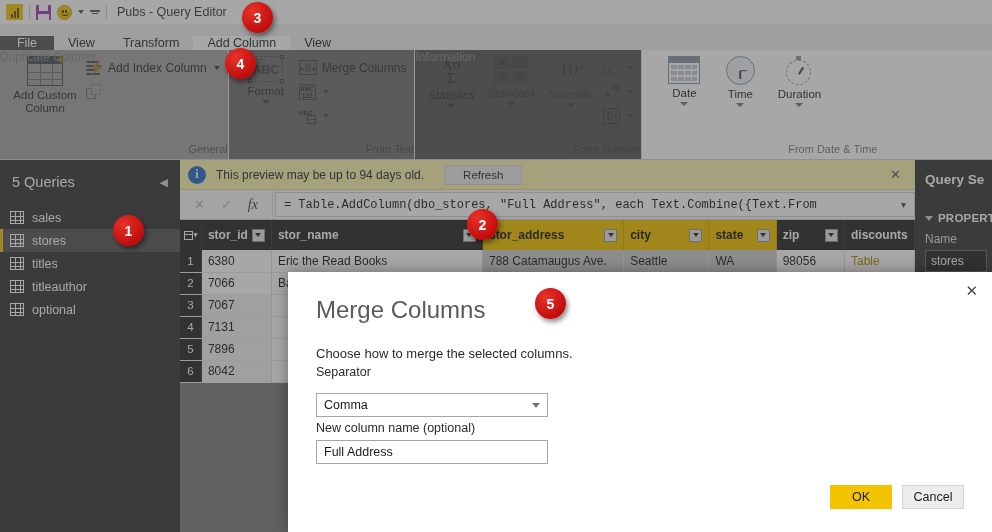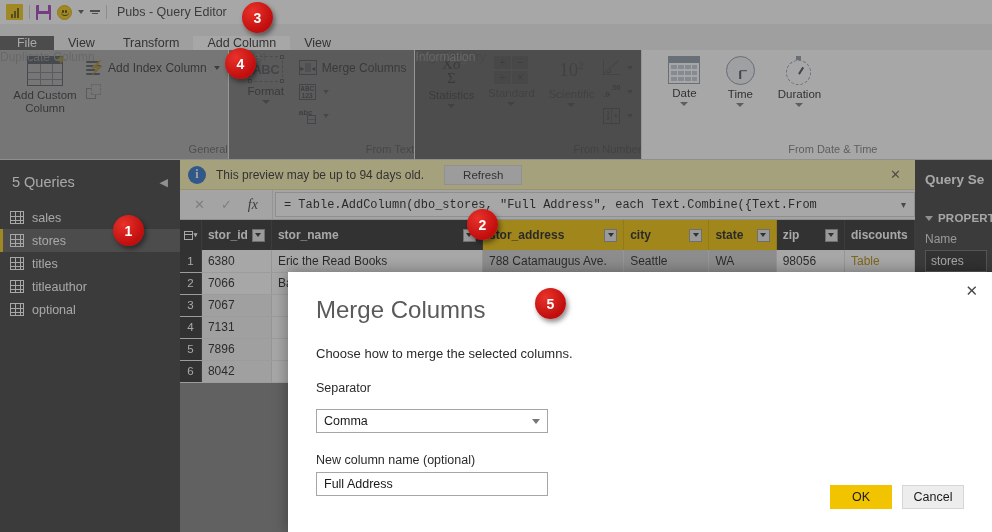--- a/index.html
+++ b/index.html
@@ -276,21 +276,21 @@
   
   .dim { position:absolute; inset:0; background:rgba(60,60,60,0.45); z-index:20; }
   .dialog {
     position:absolute; left:288px; top:272px; width:704px; height:260px;
     background:#ffffff; z-index:21; box-shadow:0 0 14px rgba(0,0,0,0.35);
     padding:24px 28px 0 28px;
   }
   .dlg-close { position:absolute; right:14px; top:10px; color:#4a4a4a; font-size:15px; cursor:default;}
   .dlg-title { font-size:24px; color:#5a5a5a; font-weight:normal; }
   .dlg-sub { font-size:13px; color:#2b2b2b; margin-top:22px; }
-  .dlg-label { font-size:12.5px; color:#2b2b2b; margin-top:20px; }
+  .dlg-label { font-size:12.5px; color:#2b2b2b; margin-top:4px; }
   .dlg-select {
     margin-top:14px; width:232px; height:24px; border:1px solid #a6a6a6; background:#fff;
     display:flex; align-items:center; padding:0 7px; font-size:12.5px; color:#1a1a1a;
   }
   .dlg-select .cv { margin-left:auto; width:0;height:0;
     border-left:4px solid transparent;border-right:4px solid transparent;border-top:5px solid #777; }
   .dlg-input {
     margin-top:5px; width:232px; height:24px; border:1px solid #a6a6a6; background:#fff;
     display:flex; align-items:center; padding:0 7px; font-size:12.5px; color:#1a1a1a;
   }

